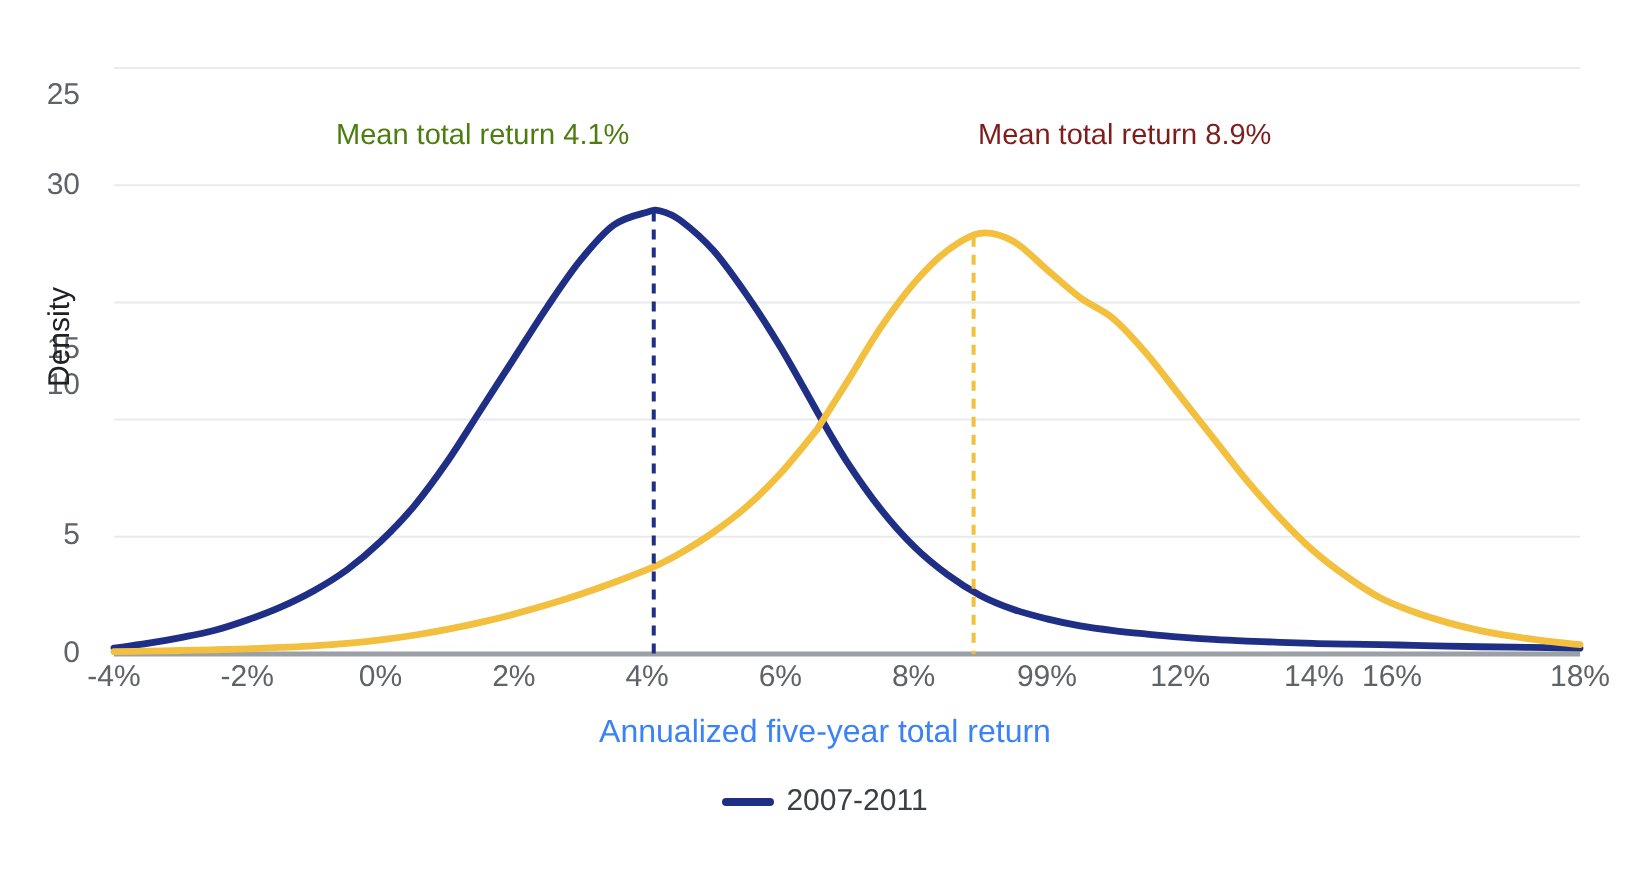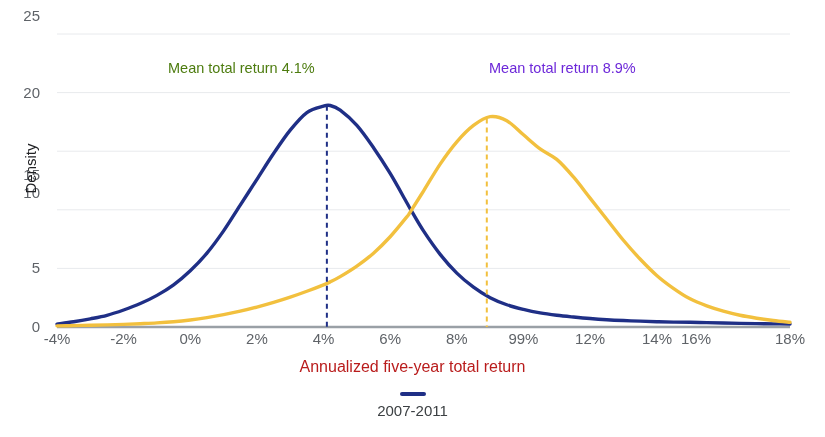--- a/index.html
+++ b/index.html
@@ -54,21 +54,21 @@
     transform: rotate(-90deg);
     transform-origin: center center;
   }
   #x-axis-title {
     position: absolute;
     left: 0;
     top: 358px;
     width: 825px;
     text-align: center;
     font-size: 16px;
-    color: #b91c1c;
+    color: #3b82f6;
   }
   .mean-annotation {
     position: absolute;
     font-size: 14.5px;
     white-space: nowrap;
   }
   #mean-label-a { left: 168px; top: 60px; color: #1f3384; }
   #mean-label-b { left: 489px; top: 60px; color: #f0c03c; }
   #legend {
     position: absolute;
@@ -77,21 +77,20 @@
     width: 825px;
     display: flex;
     justify-content: center;
     align-items: center;
     gap: 26px;
   }
   .legend-item {
     display: flex;
     align-items: center;
     gap: 6px;
-    flex-direction: column;
   }
   .legend-swatch {
     width: 26px;
     height: 4px;
     border-radius: 2px;
   }
   .legend-text {
     font-size: 15px;
     color: #3c4043;
   }
@@ -121,43 +120,43 @@
         <line x1="326.8772727272727" x2="326.8772727272727" y1="105.785" y2="327" stroke="#1f2f86" stroke-width="2" stroke-dasharray="5,4"></line>
         <line x1="486.8045454545455" x2="486.8045454545455" y1="118.38399999999999" y2="327" stroke="#f2c03e" stroke-width="2" stroke-dasharray="5,4"></line>
       </g>
   </svg>
 
   <div id="y-ticks">
       <div class="ytick-label" style="left: 0px; top: 319px;">0</div>
       <div class="ytick-label" style="left: 0px; top: 260.4px;">5</div>
       <div class="ytick-label" style="left: 0px; top: 185px;">10</div>
       <div class="ytick-label" style="left: 0px; top: 143.2px; margin-top: 24px;">15</div>
-      <div class="ytick-label" style="left: 0px; top: 84.6px;">20</div>
-      <div class="ytick-label" style="left: 0px; top: 8px;">25</div>
+      <div class="ytick-label" style="left: 0px; top: 84.6px;">30</div>
+      <div class="ytick-label" style="left: 0px; top: 40px;">25</div>
     </div>
   <div id="x-ticks">
       <div class="xtick-label" style="left: 27px;">-4%</div>
       <div class="xtick-label" style="left: 93.6364px;">-2%</div>
       <div class="xtick-label" style="left: 160.273px;">0%</div>
       <div class="xtick-label" style="left: 226.909px;">2%</div>
       <div class="xtick-label" style="left: 293.545px;">4%</div>
       <div class="xtick-label" style="left: 360.182px;">6%</div>
       <div class="xtick-label" style="left: 426.818px;">8%</div>
       <div class="xtick-label" style="left: 493.455px;">99%</div>
       <div class="xtick-label" style="left: 560.091px;">12%</div>
       <div class="xtick-label" style="left: 627px;">14%</div>
       <div class="xtick-label" style="left: 666px; text-align: center;">16%</div>
       <div class="xtick-label" style="left: 760px;">18%</div>
     </div>
 
   <div id="y-axis-title">Density</div>
   <div id="x-axis-title">Annualized five-year total return</div>
 
   <div class="mean-annotation" id="mean-label-a" style="color: #4d7c0f;">Mean total return 4.1%</div>
-  <div class="mean-annotation" id="mean-label-b" style="color: #6d28d9;">Mean total return 8.9%</div>
+  <div class="mean-annotation" id="mean-label-b" style="color: #7f1d1d;">Mean total return 8.9%</div>
 
   <div id="legend">
     <div class="legend-item">
       <span class="legend-swatch" style="background: rgb(31, 47, 134);"></span>
       <span class="legend-text">2007-2011</span>
     </div>
   </div>
 
 </div>
 

